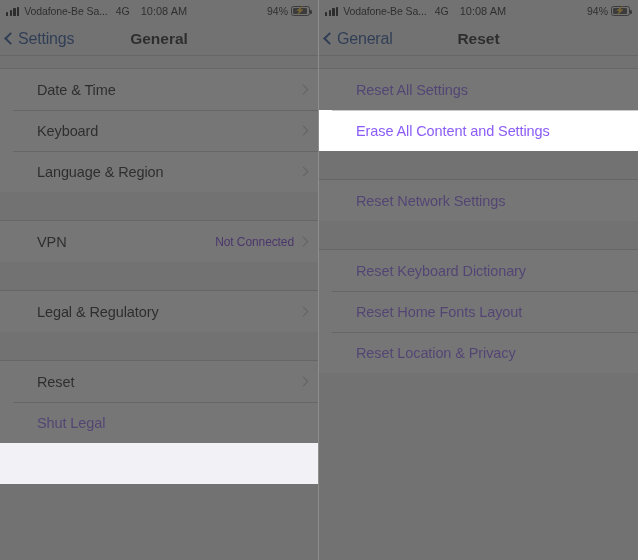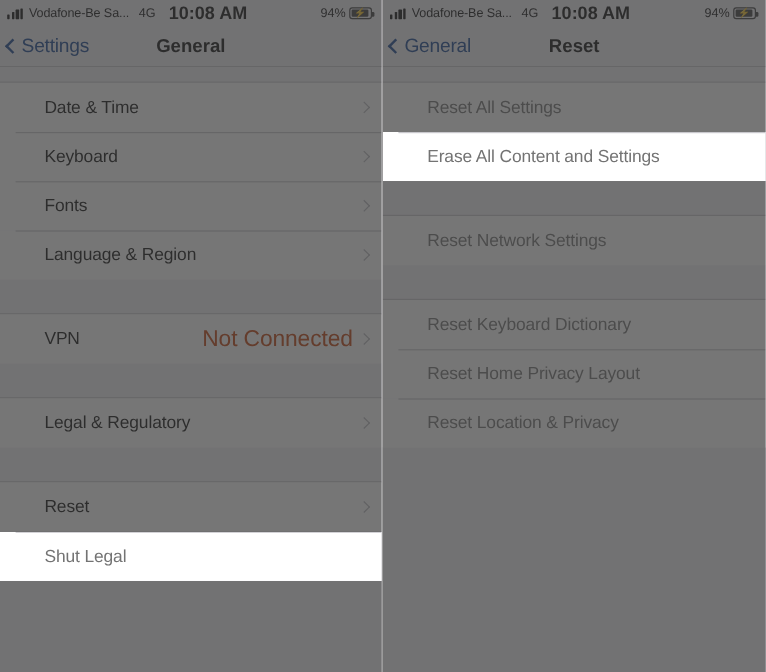--- a/index.html
+++ b/index.html
@@ -23,21 +23,21 @@
               background:#f2f1f6; font-size:11px; color:#0b0b0b; font-weight:bold; position:relative; }
   .sb-left{ display:flex; align-items:center; gap:5px; }
   .bars{ display:flex; align-items:flex-end; gap:1.2px; height:9px; }
   .bars i{ display:block; width:2.4px; background:#0b0b0b; border-radius:0.5px; }
   .bars i:nth-child(1){ height:3.5px; }
   .bars i:nth-child(2){ height:5.5px; }
   .bars i:nth-child(3){ height:7.5px; }
   .bars i:nth-child(4){ height:9px; }
   .carrier{ font-weight:normal; font-size:10.5px; letter-spacing:-0.1px; }
   .netmode{ font-weight:normal; font-size:10.5px; margin-left:3px; }
-  .sb-time{ font-size:15px; font-weight:bold; margin-left:6px; }
+  .sb-time{ font-size:11px; font-weight:normal; margin-left:6px; }
   .sb-right{ margin-left:auto; display:flex; align-items:center; gap:3px;justify-content:flex-end; }
   .batt-pct{ font-size:10.5px; font-weight:normal; }
   .batt{ position:relative; width:19px; height:10px; border:1px solid #3c3c3c; border-radius:2.5px; }
   .batt::after{ content:""; position:absolute; right:-3px; top:3px; width:1.6px; height:4px;
                 background:#3c3c3c; border-radius:0 1px 1px 0; }
   .batt-fill{ position:absolute; left:1px; top:1px; bottom:1px; width:85%; background:#3c3c3c; border-radius:1px; }
   .bolt{ position:absolute; left:50%; top:50%; transform:translate(-50%,-50%); font-size:8px;
          color:#f2f1f6; line-height:1; }
 
   
@@ -50,22 +50,22 @@
               font-weight:bold; color:#0a0a0a; pointer-events:none; }
   .nav-sep{ height:1px; background:#c9c8cd; }
 
   
   .list{ background:#f2f1f6; }
   .gap{ background:#f2f1f6; }
   .row{ position:relative; height:41px; background:#ffffff; display:flex; align-items:center;
         padding-left:13px; padding-right:11px; }
   .row + .row::before{ content:""; position:absolute; left:13px; right:0; top:0; height:1px; background:#c9c8cd; }
   .row .title{ font-size:14.5px; color:#0a0a0a; letter-spacing:-0.1px;margin-left:24px; }
-  .row .title.blue{ color:#737373; }
-  .row .value{ margin-left:auto; font-size:19px; color:#c2410c; letter-spacing:-0.1px; }
+  .row .title.blue{ color:#8b5cf6; }
+  .row .value{ margin-left:auto; font-size:12px; color:#6d28d9; letter-spacing:-0.1px; }
   .chev{ width:7px; height:7px; border-right:1.8px solid #b9b9be; border-top:1.8px solid #b9b9be;
          transform:rotate(45deg); margin-left:8px; flex:0 0 auto; }
   .row .value + .chev{ margin-left:6px; }
   .row.has-chev .title + .chev{ margin-left:auto; }
   .sec-top{ height:1px; background:#c9c8cd; }
 </style>
 </head>
 <body>
 
 <div class="screens">
@@ -104,24 +104,20 @@
         <div class="sec-top"></div>
         <div class="row has-chev">
           <span class="title">Date &amp; Time</span>
           <span class="chev"></span>
         </div>
         <div class="row has-chev">
           <span class="title">Keyboard</span>
           <span class="chev"></span>
         </div>
         <div class="row has-chev">
-          <span class="title">Fonts</span>
-          <span class="chev"></span>
-        </div>
-        <div class="row has-chev">
           <span class="title">Language &amp; Region</span>
           <span class="chev"></span>
         </div>
         <div class="gap" style="height: 28px;"></div>
         <div class="sec-top"></div>
         <div class="row has-chev">
           <span class="title">VPN</span>
           <span class="value">Not Connected</span>
           <span class="chev"></span>
         </div>
@@ -188,21 +184,21 @@
         <div class="sec-top"></div>
         <div class="row">
           <span class="title blue">Reset Network Settings</span>
         </div>
         <div class="gap" style="height: 28px;"></div>
         <div class="sec-top"></div>
         <div class="row">
           <span class="title blue">Reset Keyboard Dictionary</span>
         </div>
         <div class="row">
-          <span class="title blue">Reset Home Privacy Layout</span>
+          <span class="title blue">Reset Home Fonts Layout</span>
         </div>
         <div class="row">
           <span class="title blue">Reset Location &amp; Privacy</span>
         </div>
       </div>
     <div class="dim" id="dim-right" style="background: transparent; box-shadow: none;">
         <div class="hole" style="top: 110px; height: 41px;"></div>
       </div>
   </div>
 

